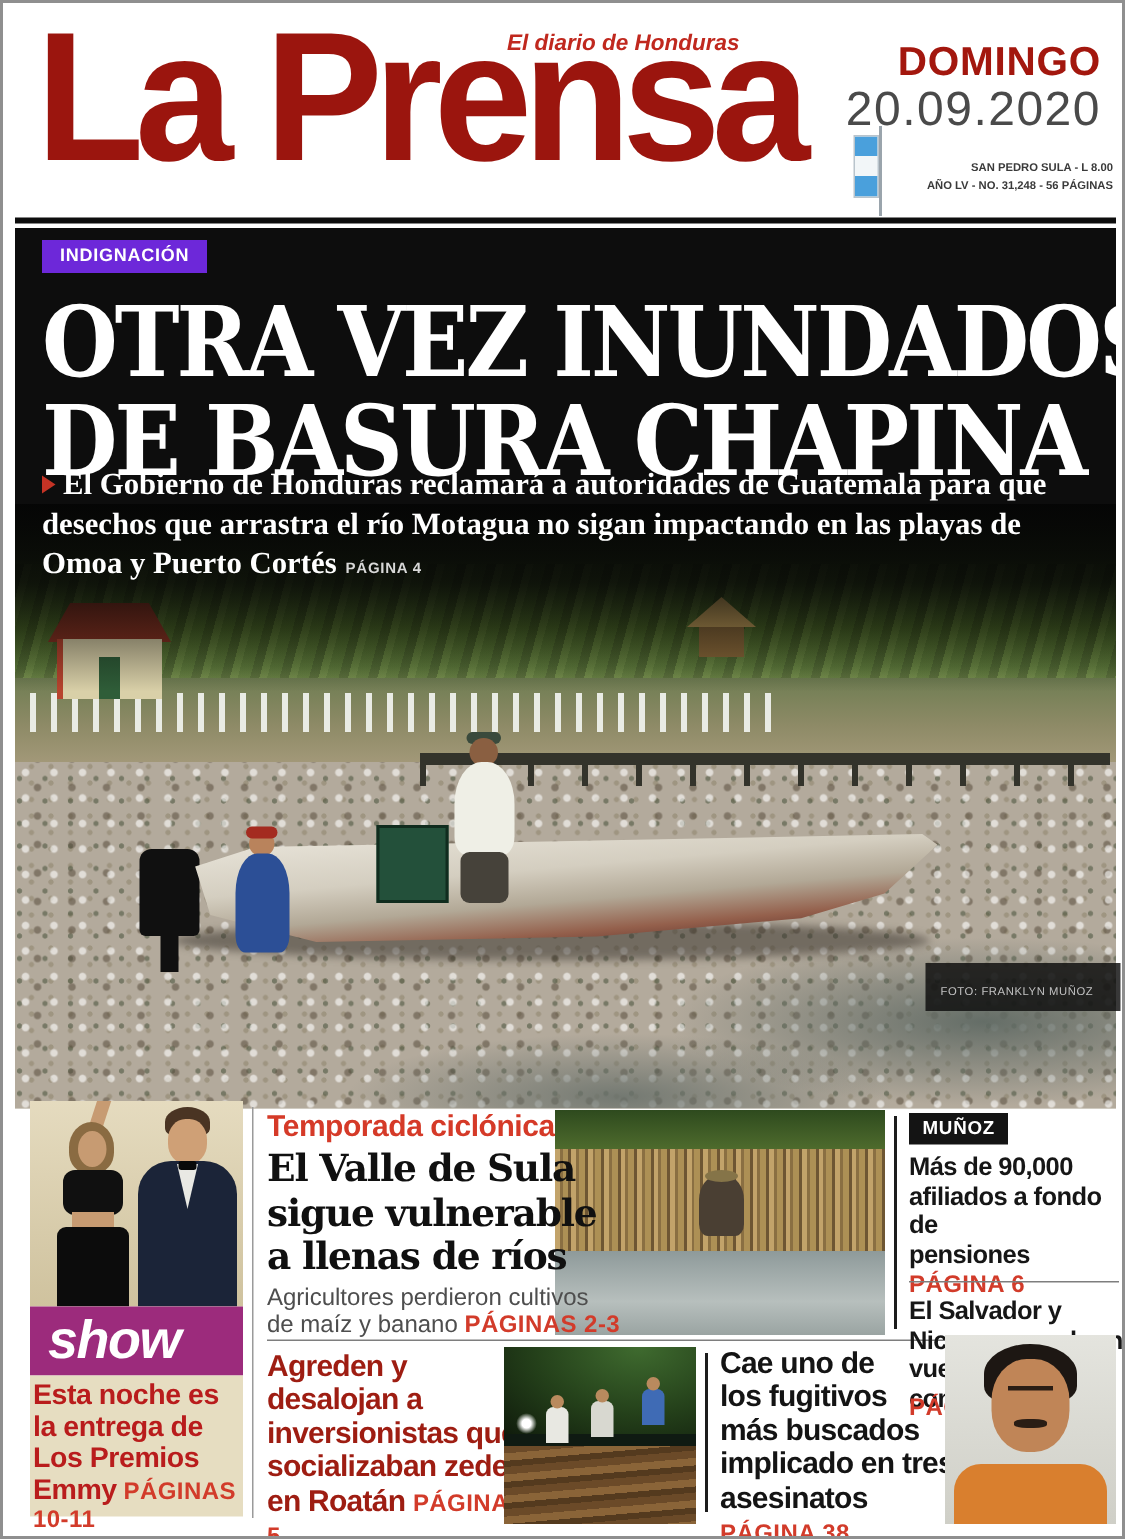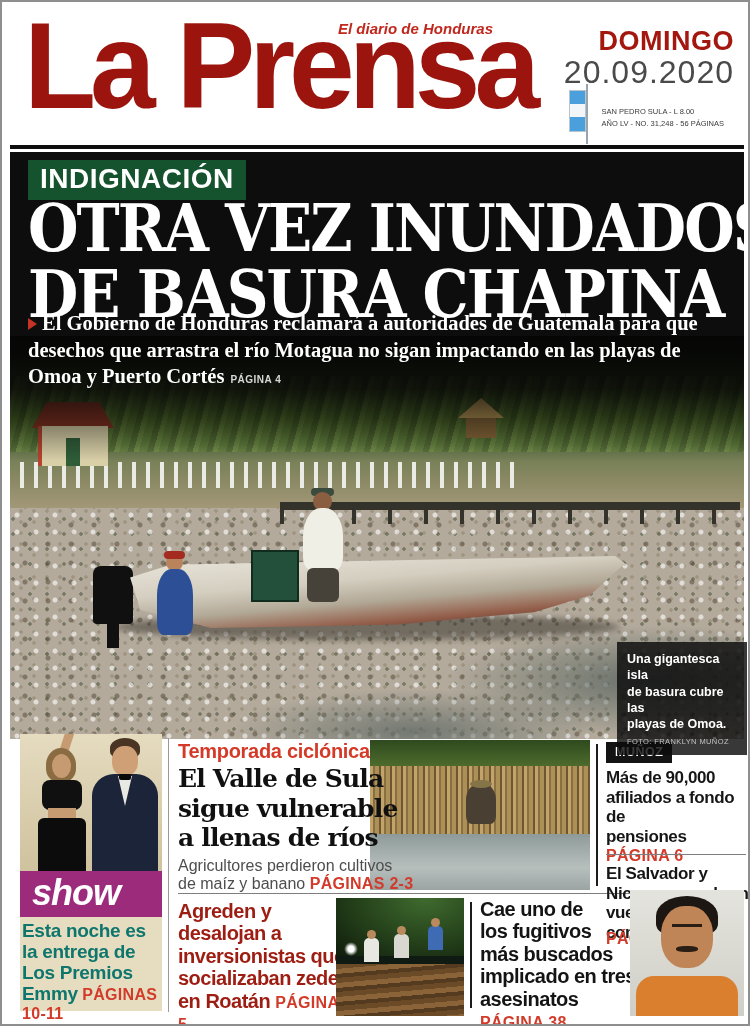--- a/index.html
+++ b/index.html
@@ -7,30 +7,30 @@
   .page{position:relative;width:750px;height:1026px;background:#fff;border:2px solid #8f8f8f;
         overflow:hidden;font-family:"Liberation Sans",sans-serif;}
   .abs{position:absolute;}
 
   
   .tagline{left:336px;top:18px;color:#c0281e;font-style:italic;font-weight:bold;font-size:15px;}
   .brand{left:22px;top:2px;color:#9b150e;font-weight:900;font-size:118px;line-height:1;
          letter-spacing:-6px;transform:scaleY(1.04);transform-origin:top left;}
   .day{right:14px;top:24px;color:#a3170e;font-weight:900;font-size:27px;letter-spacing:.5px;}
   .date{right:14px;top:52px;color:#4a4a4a;font-weight:400;font-size:32px;letter-spacing:1px;}
-  .edition{right:24px;top:104px;color:#3a3a3a;font-weight:normal;font-size:7.5px;line-height:1.6;}
+  .edition{right:6px;top:104px;color:#3a3a3a;font-weight:bold;font-size:7.5px;line-height:1.6;text-align:right;}
   .flagpole{left:584px;top:82px;width:2px;height:60px;background:#9aa4ac;}
   .flagcloth{left:567px;top:88px;width:17px;height:42px;
              background:linear-gradient(180deg,#4aa0dc 0 33%,#f2f6f8 33% 66%,#4aa0dc 66%);
              border:1px solid #b9c4cc;}
 
   
   .toprule{left:8px;top:143px;width:734px;height:4px;background:#0d0d0d;}
   .band{left:8px;top:150px;width:734px;height:184px;background:#0d0d0d;}
-  .kicker{left:18px;top:8px;background:#14532d;color:#fff;font-weight:900;font-size:28px;
+  .kicker{left:18px;top:8px;background:#6d28d9;color:#fff;font-weight:900;font-size:12px;
           letter-spacing:.5px;padding:3px 12px 5px;}
   .headline{left:18px;color:#fff;font-family:"DejaVu Serif","Liberation Serif",serif;
             font-weight:bold;font-size:58px;line-height:1;letter-spacing:-2px;white-space:nowrap;
             transform:scaleY(1.12);transform-origin:top left;}
   .hl1{top:44px;} .hl2{top:110px;}
 
   
   .photo{left:8px;top:334px;width:734px;height:403px;overflow:hidden;background:#b3aa9c;}
   .trash{left:0;top:140px;right:0;bottom:0;
     background-color:#b3aa9c;
@@ -109,21 +109,21 @@
   .woman .skirt{position:absolute;left:4px;top:76px;width:48px;height:53px;border-radius:6px 6px 0 0;background:#0c0c0c;}
   .man{position:absolute;left:72px;top:4px;width:66px;height:133px;}
   .man .hair{position:absolute;left:18px;top:0;width:30px;height:20px;border-radius:50% 50% 30% 30%;background:#4a3423;}
   .man .face{position:absolute;left:20px;top:8px;width:26px;height:30px;border-radius:45%;background:#cfa076;}
   .man .suit{position:absolute;left:0;top:36px;width:66px;height:97px;border-radius:22px 22px 0 0;background:#1b2438;}
   .man .shirt{position:absolute;left:26px;top:38px;width:14px;height:30px;background:#e9e9e4;clip-path:polygon(0 0,100% 0,50% 100%);}
   .man .bow{position:absolute;left:27px;top:36px;width:12px;height:6px;background:#090909;border-radius:2px;}
   .showbox{left:18px;top:869px;width:142px;height:46px;background:#9c2b7c;color:#fff;
            font-style:italic;font-weight:900;font-size:36px;line-height:44px;padding-left:12px;letter-spacing:-1px;}
   .emmy{left:18px;top:915px;width:142px;height:94px;background:#e6ddc1;padding:4px 0 0 2px;}
-  .emmy-head{color:#0f766e;font-weight:900;font-size:19px;line-height:1.1;letter-spacing:-.3px;white-space:pre-line;display:inline;}
+  .emmy-head{color:#b91c1c;font-weight:900;font-size:19px;line-height:1.1;letter-spacing:-.3px;white-space:pre-line;display:inline;}
   .pageref-red{color:#d23b2a;font-weight:bold;font-size:16px;letter-spacing:.3px;}
 
   .valle-kicker{left:176px;top:738px;color:#d53a28;font-weight:bold;font-size:20px;letter-spacing:-.3px;}
   .valle-head{left:176px;top:762px;width:260px;color:#101010;font-family:"DejaVu Serif","Liberation Serif",serif;
               font-weight:bold;font-size:25px;line-height:1.18;letter-spacing:-.8px;white-space:pre-line;z-index:5;}
   .valle-deck{left:176px;top:855px;width:260px;color:#4e4e4e;font-size:16px;line-height:1.15;z-index:5;}
   .valle-photo{left:368px;top:738px;width:220px;height:150px;overflow:hidden;background:#9fa9a8;}
   .vp-trees{position:absolute;left:0;top:0;right:0;height:30px;background:linear-gradient(180deg,#2e4a1e,#53702f);}
   .vp-corn{position:absolute;left:0;top:26px;right:0;height:70px;
     background:repeating-linear-gradient(90deg,#c2a36a 0 3px,#8a6f42 3px 5px,#ad9055 5px 9px,#6e5633 9px 11px);}
@@ -219,23 +219,20 @@
       </div>
     </div>
     <div class="abs photo-shade"></div>
   </div>
 
   <div class="abs deck"><span class="arrow"></span><span>El Gobierno de Honduras reclamará a autoridades de Guatemala para que
 desechos que arrastra el río Motagua no sigan impactando en las playas de
 Omoa y Puerto Cortés</span><span class="pageref">PÁGINA 4</span></div>
 
   <div class="abs caption">
-    <div class="cap-text">Una gigantesca isla
-de basura cubre las
-playas de Omoa.</div>
     <div class="credit">FOTO: FRANKLYN MUÑOZ</div>
   </div>
 
   <div class="abs celeb">
     <div class="woman">
       <div class="arm"></div>
       <div class="hair"></div>
       <div class="face"></div>
       <div class="top"></div>
       <div class="waist"></div>

